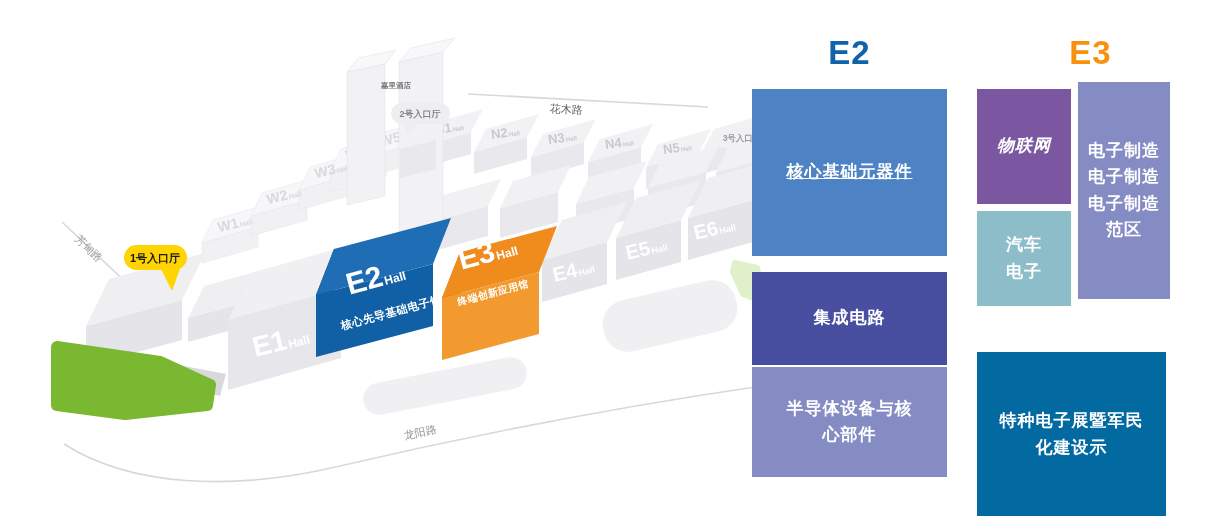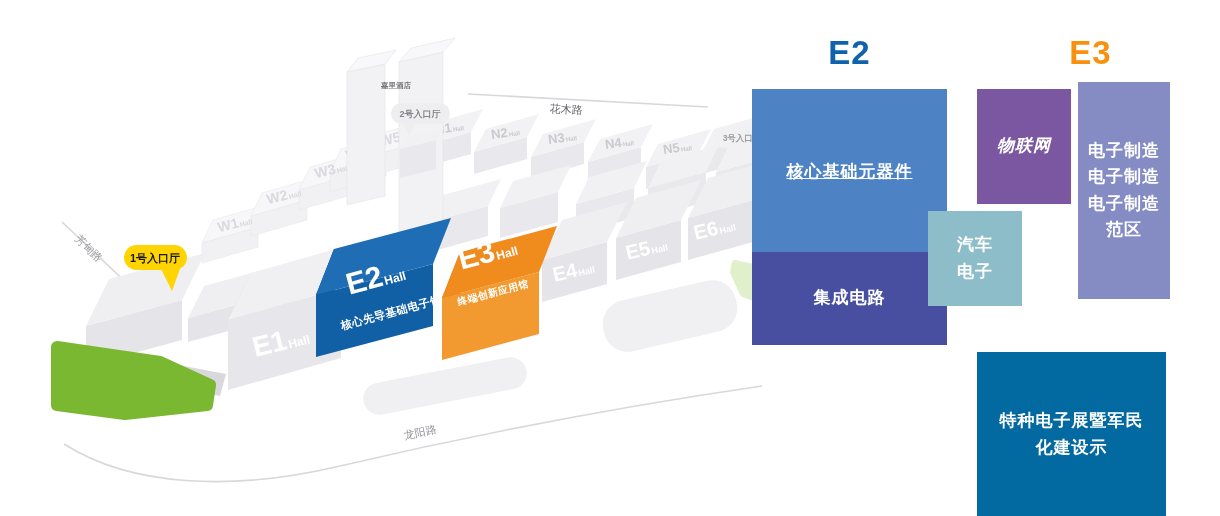--- a/index.html
+++ b/index.html
@@ -185,28 +185,32 @@
     <text class="bubble-txt" x="155" y="262" font-size="11" fill="#1a1a1a">1号入口厅</text>
   </g>
 </svg>
 
 <div class="lg-title" style="left: 752px; top: 34px; width: 195px; color: rgb(16, 99, 171);">E2</div>
 <div class="lg-title" style="left: 977px; top: 34px; width: 189px; padding-left: 38px; box-sizing: border-box; color: rgb(247, 145, 14);">E3</div>
 
 <div class="lg-block" style="left: 752px; top: 89px; width: 195px; height: 167px; background-color: rgb(77, 130, 196); text-decoration: underline;">
   <div>核心基础元器件</div>
 </div>
-<div class="lg-block" style="left: 752px; top: 252px; width: 195px; height: 93px; background-color: rgb(72, 79, 160);">
+<div class="lg-block" style="left: 752px; top: 272px; width: 195px; height: 93px; background-color: rgb(72, 79, 160);">
   <div>集成电路</div>
+</div>
+<div class="lg-block" style="left: 752px; top: 367px; width: 195px; height: 110px; background-color: rgb(133, 140, 195);">
+  <div>半导体设备与核</div>
+  <div>心部件</div>
 </div>
 
 <div class="lg-block" style="left: 977px; top: 89px; width: 94px; height: 115px; background-color: rgb(123, 87, 162); font-style: italic;">
   <div>物联网</div>
 </div>
-<div class="lg-block" style="left: 928px; top: 211px; width: 94px; height: 95px; background-color: rgb(140, 189, 200);">
+<div class="lg-block" style="left: 977px; top: 211px; width: 94px; height: 95px; background-color: rgb(140, 189, 200);">
   <div>汽车</div>
   <div>电子</div>
 </div>
 <div class="lg-block" style="left: 1078px; top: 82px; width: 92px; height: 217px; background-color: rgb(133, 140, 195);">
   <div>电子制造</div>
   <div>电子制造</div>
   <div>电子制造</div>
   <div>范区</div>
 </div>
 <div class="lg-block" style="left: 977px; top: 315px; width: 189px; height: 165px; background-color: #0369a1; margin-top: 37px;">

